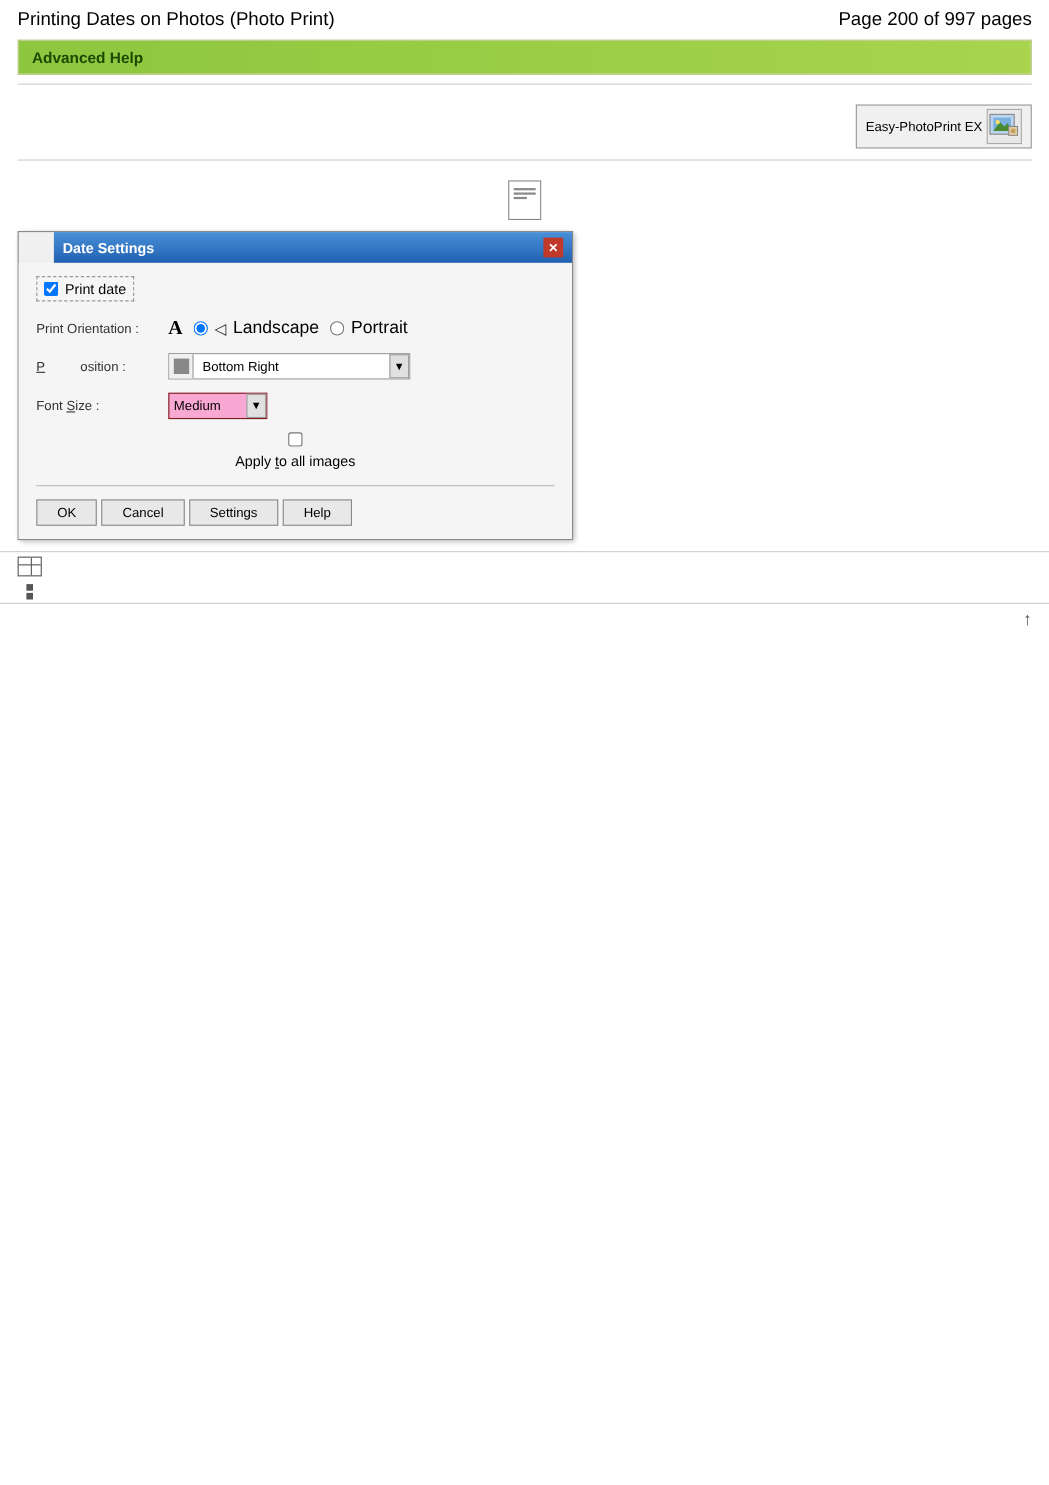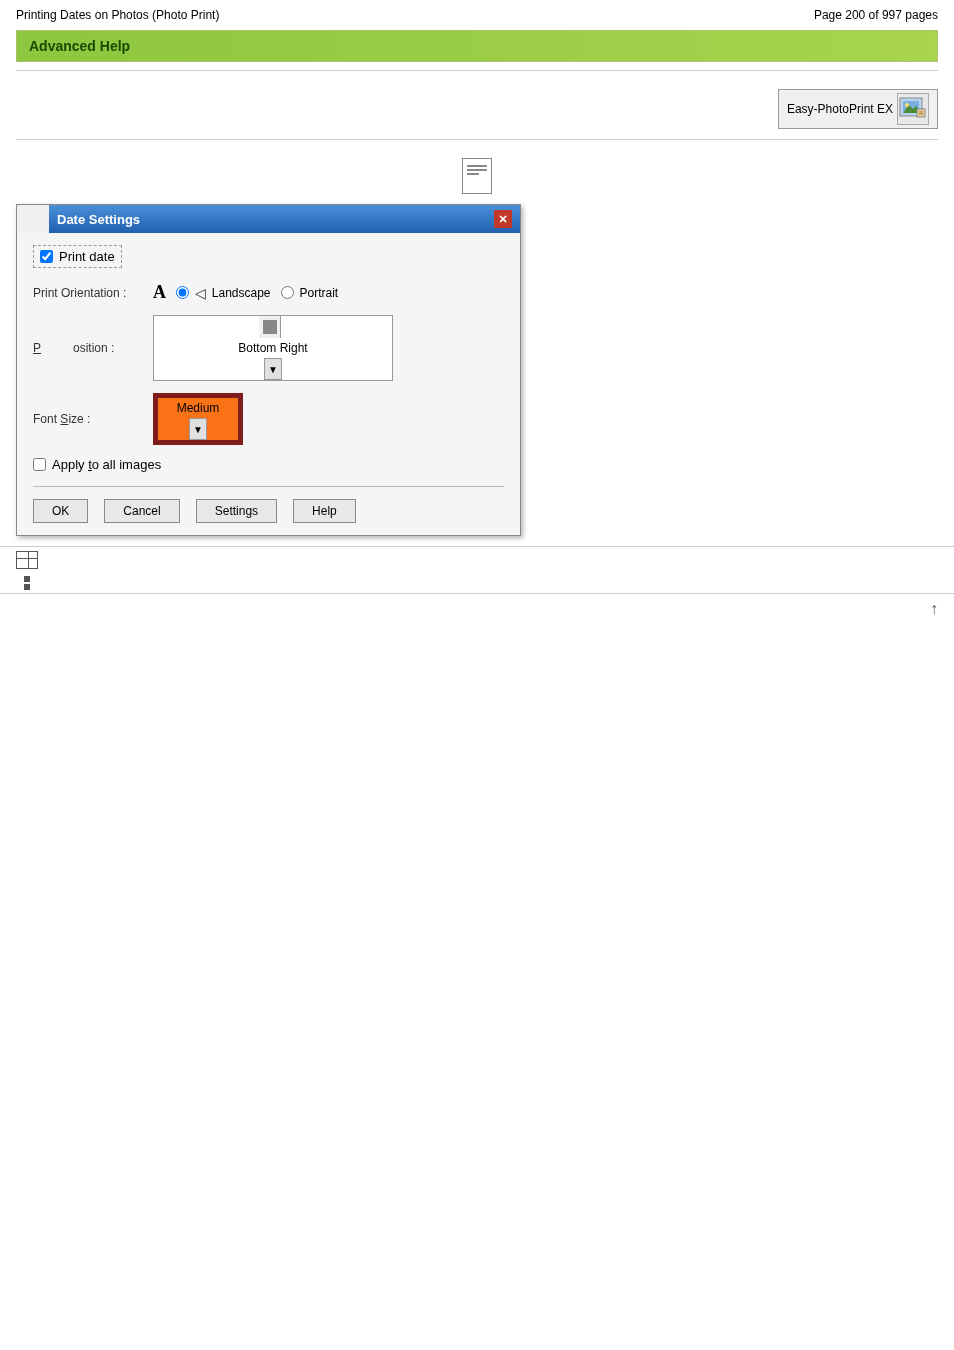--- a/index.html
+++ b/index.html
@@ -11,21 +11,21 @@
       min-height: 1350px;
       color: #000;
     }
 
     
     .top-bar {
       display: flex;
       justify-content: space-between;
       align-items: center;
       padding: 8px 16px;
-      font-size: 12px;
+      font-size: 17px;
     }
 
     
     .advanced-guide-banner {
       background: linear-gradient(to right, #8dc63f, #a8d44e);
       padding: 7px 12px;
       margin: 0 16px;
       border: 1px solid #b0c070;
     }
     .advanced-guide-banner span {
@@ -165,39 +165,38 @@
     }
     .radio-group {
       display: flex;
       align-items: center;
       gap: 6px;
     }
     .radio-group label {
       display: flex;
       align-items: center;
       gap: 3px;
-      font-size: 12px;
+      font-size: 16px;
     }
 
     
     .landscape-arrow {
       display: inline-block;
       color: #333;
       font-size: 14px;
     }
 
     
     .position-dropdown {
       display: flex;
       align-items: center;
       border: 1px solid #999;
       background: #fff;
-      width: 240px;
+      width: 220px;
       position: relative;
-      flex-direction: column;
     }
     .position-preview {
       width: 22px;
       height: 22px;
       background: #f0f0f0;
       border-right: 1px solid #999;
       margin-right: 6px;
       display: flex;
       align-items: center;
       justify-content: center;
@@ -221,24 +220,23 @@
       align-items: center;
       justify-content: center;
       font-size: 10px;
       cursor: pointer;
     }
 
     
     .font-size-dropdown {
       display: flex;
       align-items: center;
-      border: 5px solid #7f1d1d;
-      background: #f97316;
+      border: 1px solid #7f1d1d;
+      background: #f9a8d4;
       width: 90px;
-      flex-direction: column;
     }
     .font-size-dropdown-text {
       flex: 1;
       font-size: 12px;
       padding: 3px 4px;
     }
 
     
     .color-swatch {
       width: 50px;
@@ -248,33 +246,34 @@
       cursor: pointer;
     }
 
     
     .apply-row {
       display: flex;
       align-items: center;
       gap: 6px;
       margin-bottom: 14px;
       margin-top: 4px;
+      flex-direction: column;
     }
 
     
     .dialog-sep {
       border: none;
       border-top: 1px solid #bbb;
       margin: 8px 0;
     }
 
     
     .dialog-buttons {
       display: flex;
-      gap: 16px;
+      gap: 4px;
       align-items: center;
       padding-top: 4px;
     }
     .dialog-btn {
       border: 1px solid #888;
       background: #e8e8e8;
       padding: 4px 18px;
       font-size: 12px;
       cursor: pointer;
       min-width: 60px;

